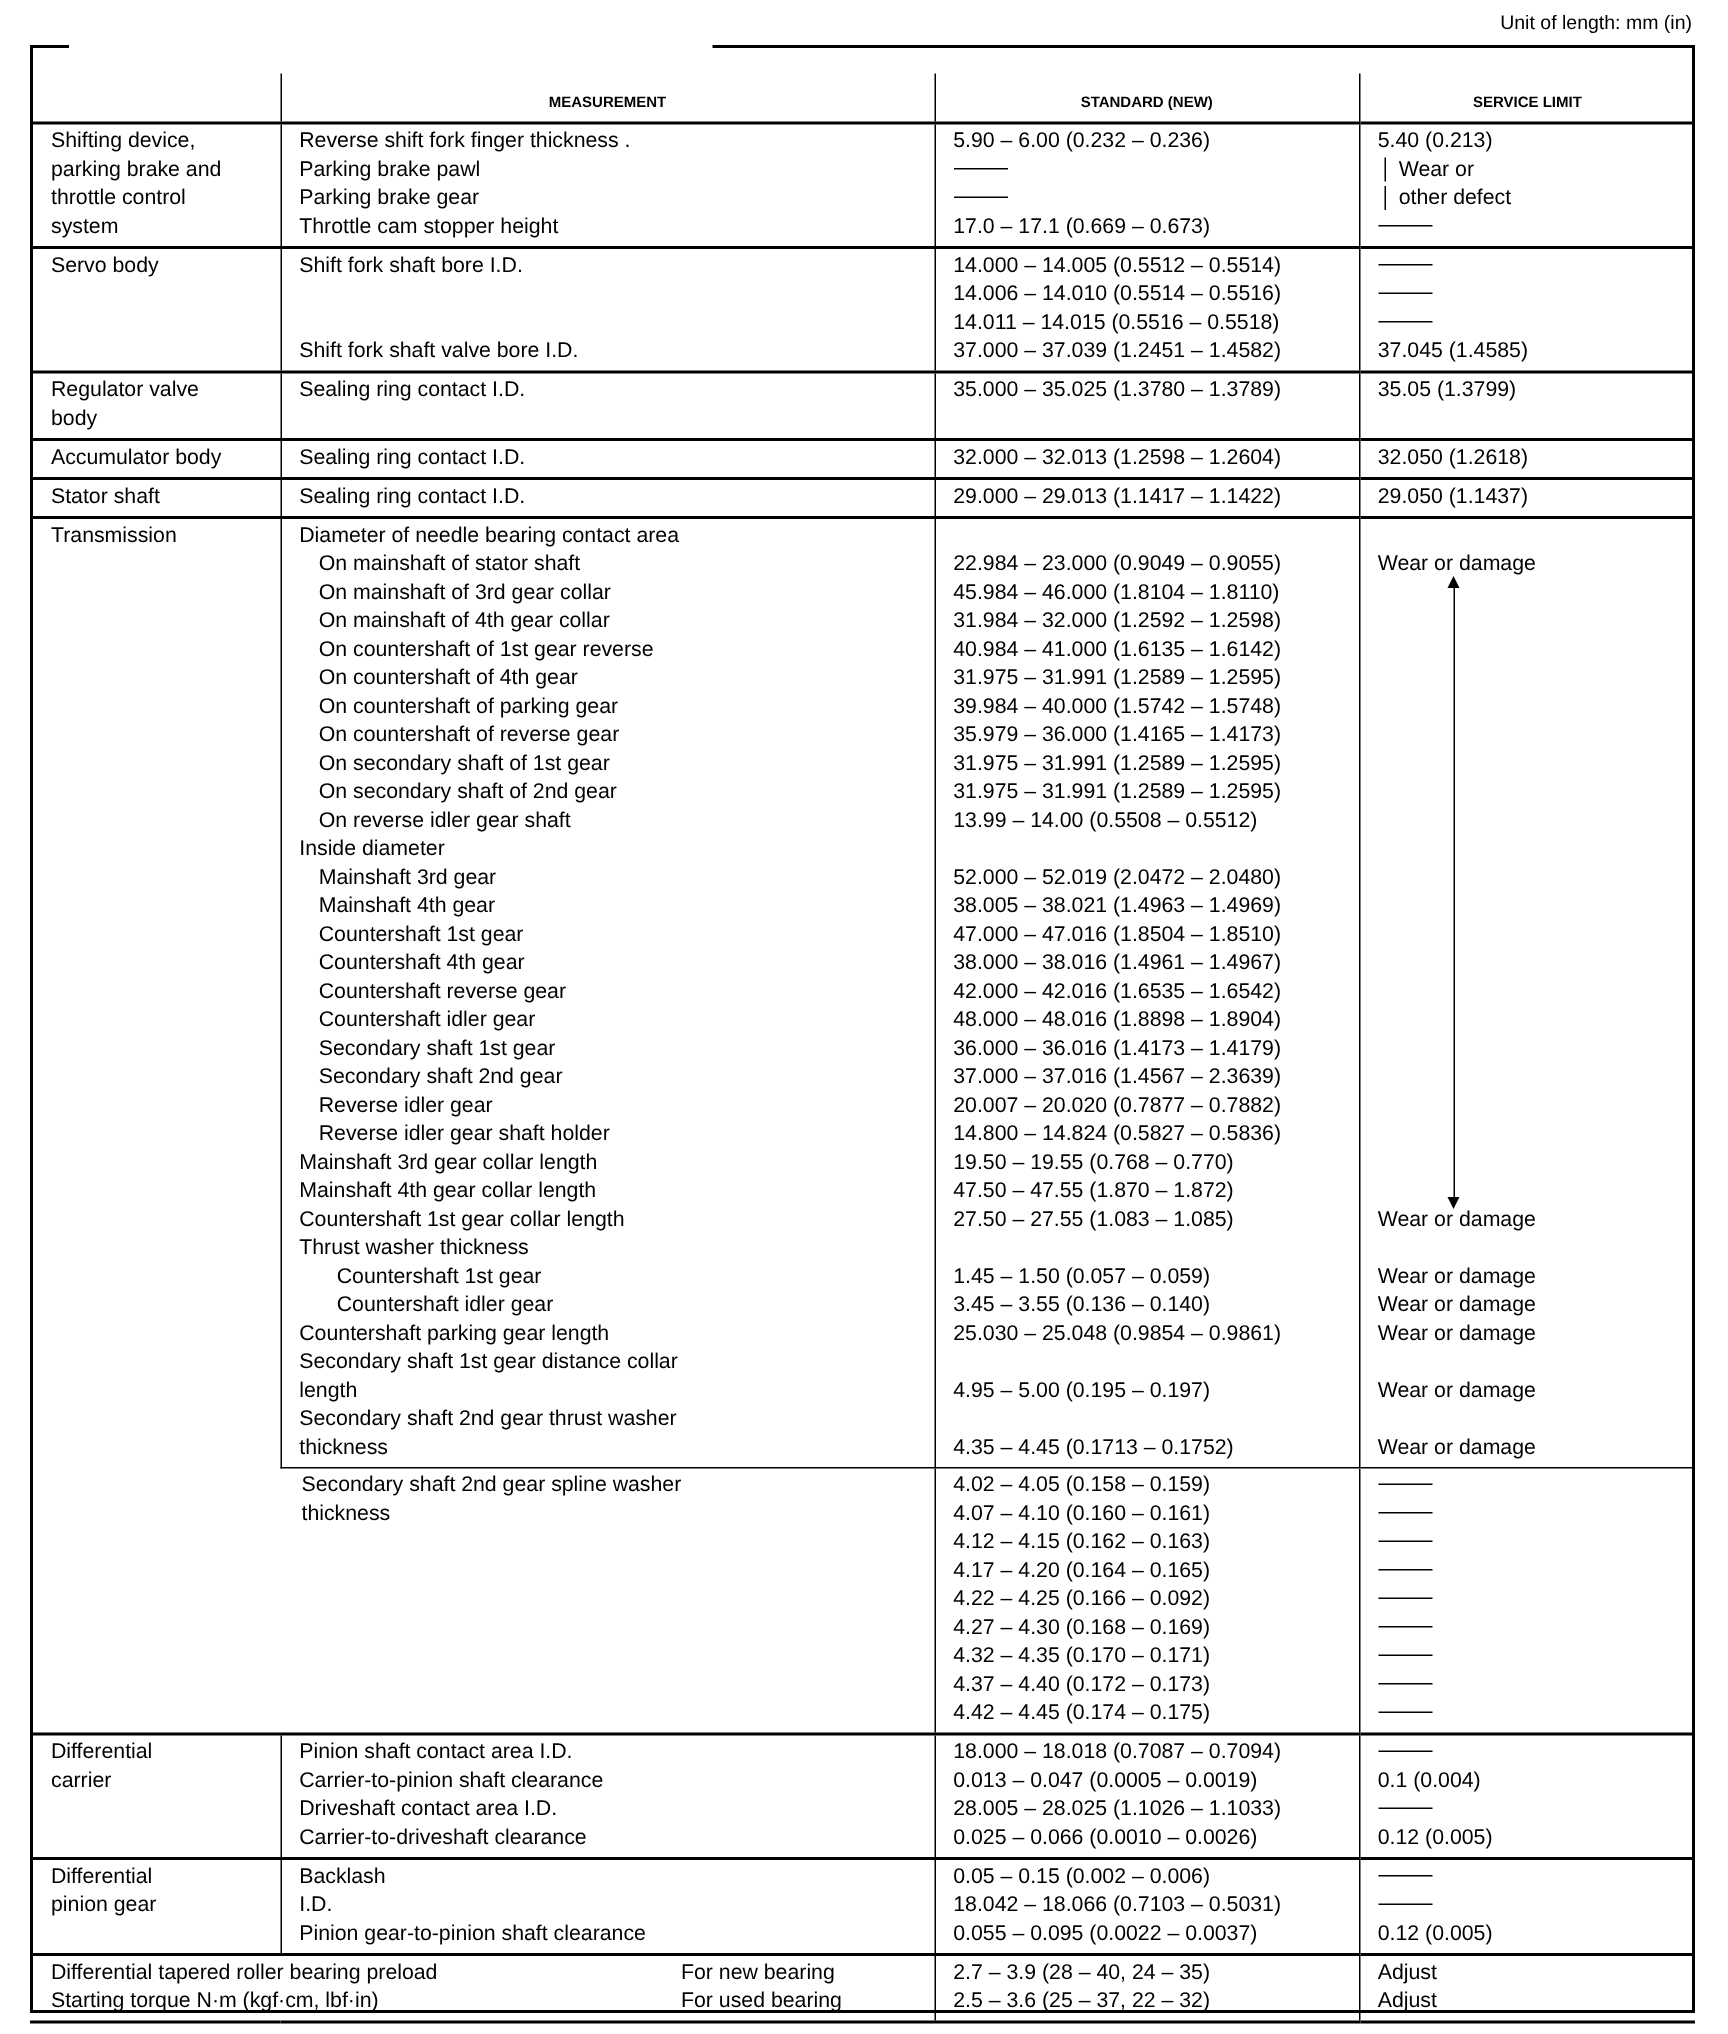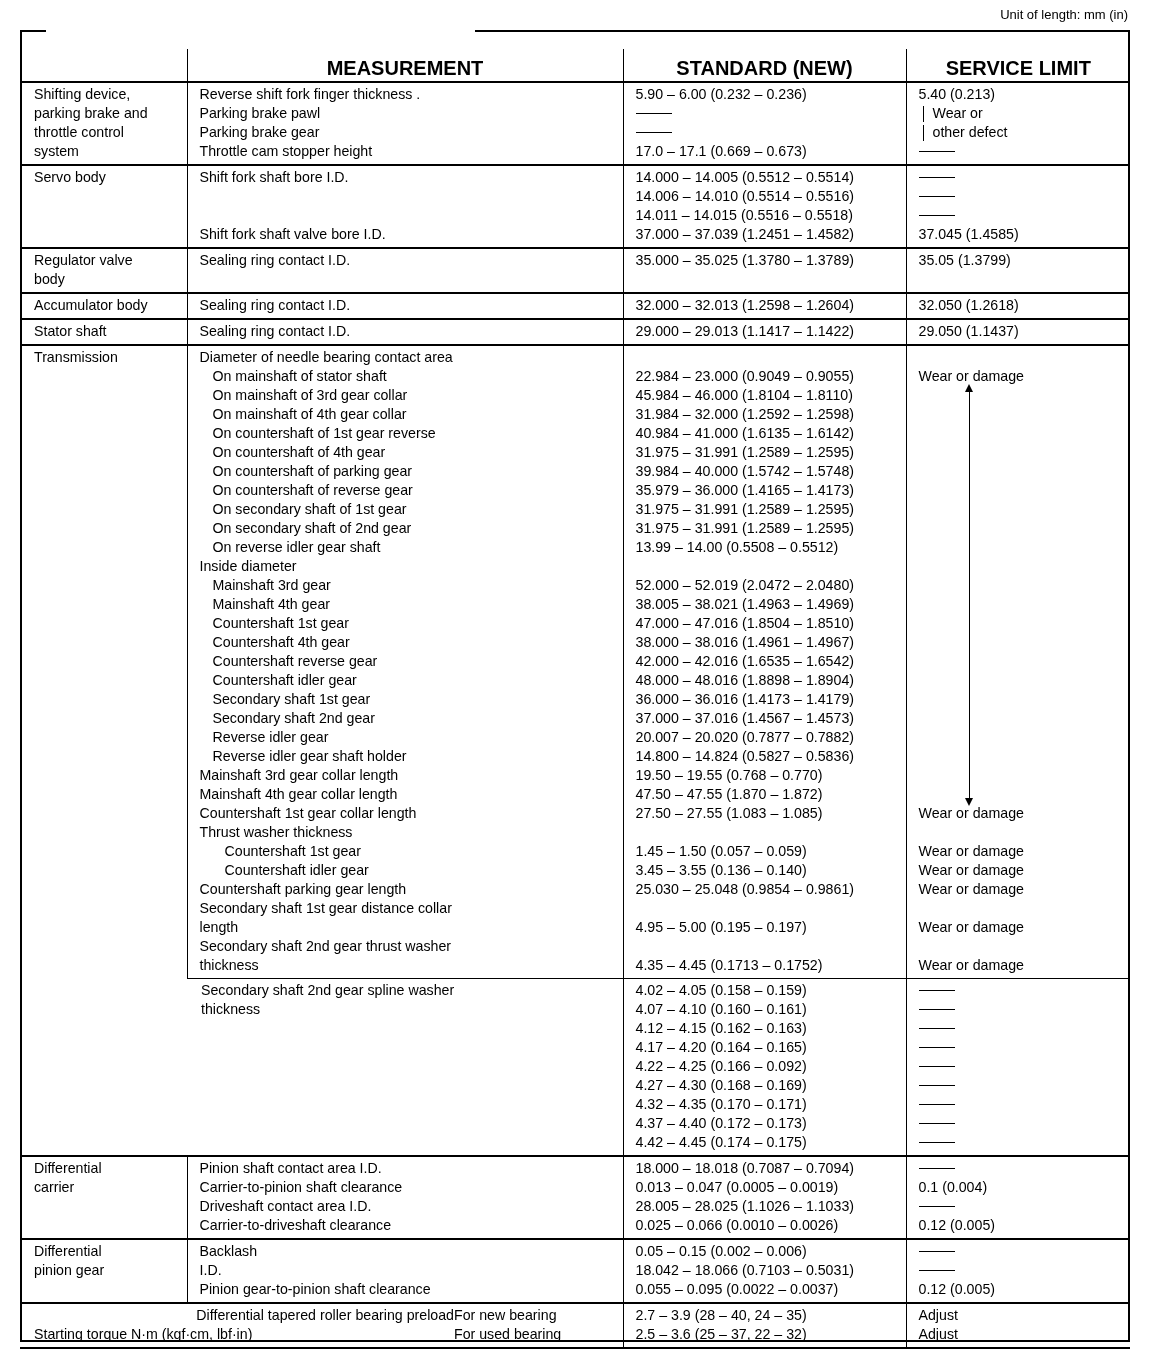--- a/index.html
+++ b/index.html
@@ -13,21 +13,21 @@
   .unit-note { position: absolute; right: 24px; top: 7px; font-size: 13px; }
 
   .frame { position: absolute; left: 20px; top: 30px; width: 1110px; height: 1312px;
            border-left: 2px solid #000; border-right: 2px solid #000; border-bottom: 2px solid #000; }
 
   table.spec { position: absolute; left: 20px; top: 49px; width: 1110px; border-collapse: collapse; table-layout: fixed; font-size: 14.2px; line-height: 19px; }
   table.spec col.c1 { width: 167px; }
   table.spec col.c2 { width: 436px; }
   table.spec col.c3 { width: 283px; }
   table.spec col.c4 { width: 224px; }
-  table.spec th { font-weight: bold; font-size: 20px; height: 33px; padding-top: 6px; text-align: center; vertical-align: middle; border-left: 1.5px solid #000; border-bottom: 2px solid #000; }
+  table.spec th { font-weight: bold; font-size: 10px; height: 33px; padding-top: 6px; text-align: center; vertical-align: middle; border-left: 1.5px solid #000; border-bottom: 2px solid #000; }
   table.spec th:first-child { border-left: none; }
   table.spec td { vertical-align: top; padding: 2px 0 3px 12px; border-left: 1.5px solid #000; border-bottom: 2px solid #000; }
   table.spec td:first-child { border-left: none; padding-left: 14px; }
   table.spec td.nobottom { border-bottom: 1px solid #000; }
   .line { height: 19px; white-space: nowrap; }
   .ind1 { padding-left: 13px; }
   .ind2 { padding-left: 25px; }
   .dash { display: inline-block; width: 36px; border-top: 1.5px solid #000; vertical-align: middle; margin-top: -2px; }
   .bar { display: inline-block; width: 0; height: 16px; border-left: 1.5px solid #000; vertical-align: middle; margin-right: 9px; margin-left: 4px; }
   .cellwrap { position: relative; }
@@ -211,21 +211,21 @@
           <div class="line">31.975 – 31.991 (1.2589 – 1.2595)</div>
           <div class="line">13.99 – 14.00 (0.5508 – 0.5512)</div>
           <div class="line"></div>
           <div class="line">52.000 – 52.019 (2.0472 – 2.0480)</div>
           <div class="line">38.005 – 38.021 (1.4963 – 1.4969)</div>
           <div class="line">47.000 – 47.016 (1.8504 – 1.8510)</div>
           <div class="line">38.000 – 38.016 (1.4961 – 1.4967)</div>
           <div class="line">42.000 – 42.016 (1.6535 – 1.6542)</div>
           <div class="line">48.000 – 48.016 (1.8898 – 1.8904)</div>
           <div class="line">36.000 – 36.016 (1.4173 – 1.4179)</div>
-          <div class="line">37.000 – 37.016 (1.4567 – 1.4573)</div>
+          <div class="line">37.000 – 37.016 (1.4567 – 2.3639)</div>
           <div class="line">20.007 – 20.020 (0.7877 – 0.7882)</div>
           <div class="line">14.800 – 14.824 (0.5827 – 0.5836)</div>
           <div class="line">19.50 – 19.55 (0.768 – 0.770)</div>
           <div class="line">47.50 – 47.55 (1.870 – 1.872)</div>
           <div class="line">27.50 – 27.55 (1.083 – 1.085)</div>
           <div class="line"></div>
           <div class="line">1.45 – 1.50 (0.057 – 0.059)</div>
           <div class="line">3.45 – 3.55 (0.136 – 0.140)</div>
           <div class="line">25.030 – 25.048 (0.9854 – 0.9861)</div>
           <div class="line"></div>
@@ -341,21 +341,21 @@
         </td>
         <td>
           <div class="line"><span class="dash"></span></div>
           <div class="line"><span class="dash"></span></div>
           <div class="line">0.12 (0.005)</div>
         </td>
       </tr>
       <tr class="last-row">
         <td colspan="2">
           <div class="line split">
-            <span class="l" style="width: 420px; display: inline-block; text-align: right;">Differential tapered roller bearing preload</span>
+            <span class="l" style="width: 420px; display: inline-block;">Differential tapered roller bearing preload</span>
             <span>For new bearing</span>
           </div>
           <div class="line split">
             <span class="l" style="width: 420px; display: inline-block;">Starting torque   N·m (kgf·cm, lbf·in)</span>
             <span>For used bearing</span>
           </div>
         </td>
         <td>
           <div class="line">2.7 – 3.9 (28 – 40, 24 – 35)</div>
           <div class="line">2.5 – 3.6 (25 – 37, 22 – 32)</div>

